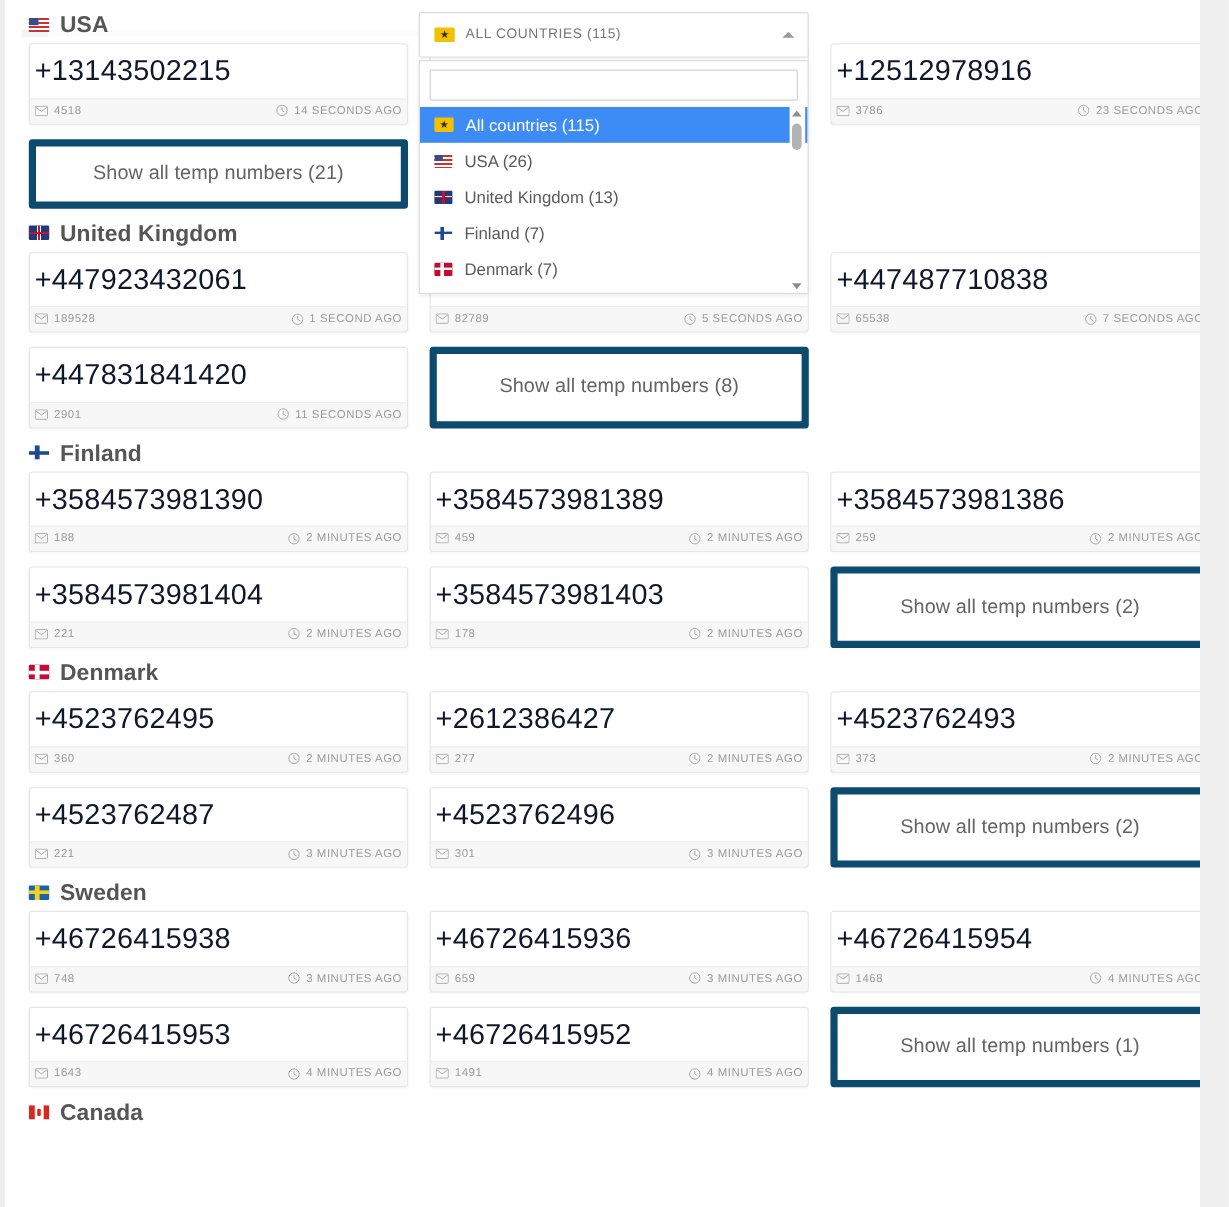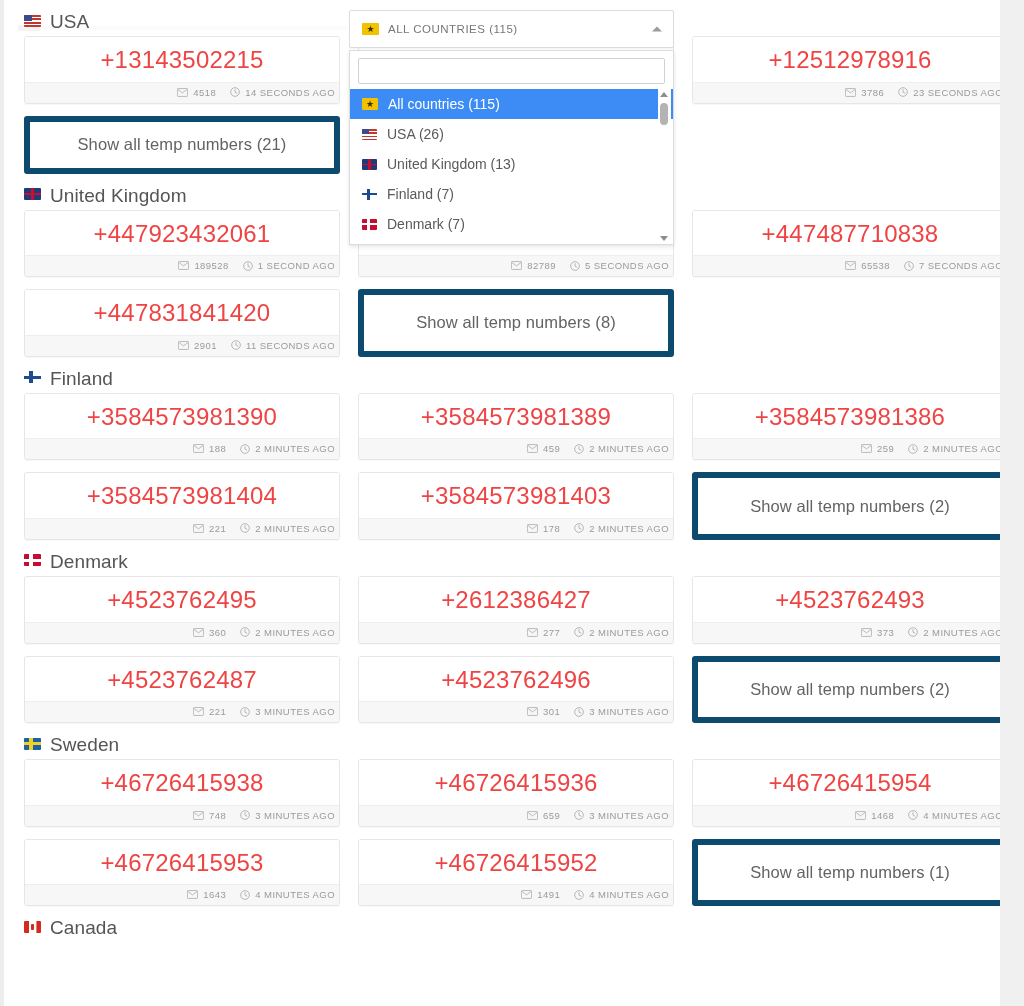--- a/index.html
+++ b/index.html
@@ -28,52 +28,51 @@
     content: ""; position: absolute; left: 0; top: -1px;
     width: 22px; height: 6px; background: #f4f4f4;
   }
 
   
   .sections { position: absolute; left: 0; top: 0; width: 996px; }
   .section { margin: 0; }
   .country-head {
     display: flex; align-items: center; gap: 9px;
     padding: 11px 0 6px 20px;
-    font-size: 19px; color: #555; font-weight: 400;
+    font-size: 19px; color: #555; font-weight: 700;
     letter-spacing: .1px;
   }
   .country-head .cname { line-height: 1; position: relative; top: 1px; }
 
   .grid {
     display: grid;
     grid-template-columns: repeat(3, 316px);
     gap: 12px 18px;
     padding: 0 0 0 20px;
   }
 
   .card {
     background: #ffffff;
     border: 1px solid #e6e6e6;
     border-radius: 3px;
     overflow: hidden;
     box-shadow: 0 1px 1px rgba(0,0,0,.03);
   }
   .card .num {
-    text-align: center;
-    font-size: 24px; color: #ef4444;
+    text-align: left;
+    font-size: 24px; color: #0f172a;
     padding: 9px 4px 8px;
     letter-spacing: .2px;
     line-height: 1.15;
     background: #fff;
   }
   .card .meta {
     background: #f7f7f7;
     border-top: 1px solid #eeeeee;
-    display: flex; align-items: center; justify-content: flex-end;
-    gap: 14px;
+    display: flex; align-items: center; justify-content: space-between;
     padding: 4px 4px 5px;
     font-size: 9.5px; color: #9a9a9a;
     letter-spacing: .45px;
     text-transform: uppercase;
   }
   .meta .m-item { display: flex; align-items: center; gap: 5px; }
   .meta svg { display: block; }
 
   .showall {
     background: #ffffff;

